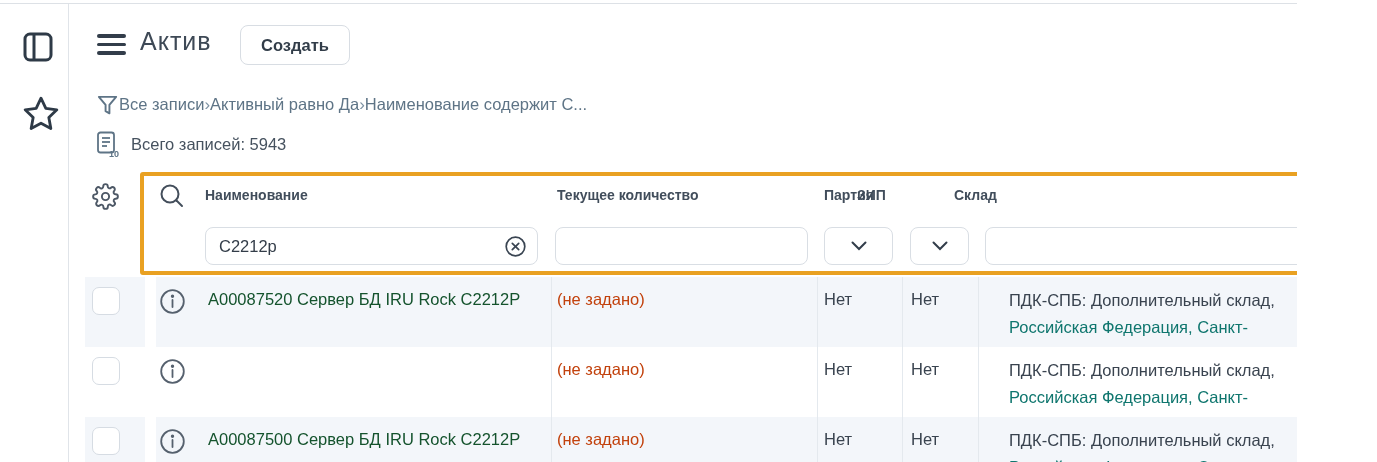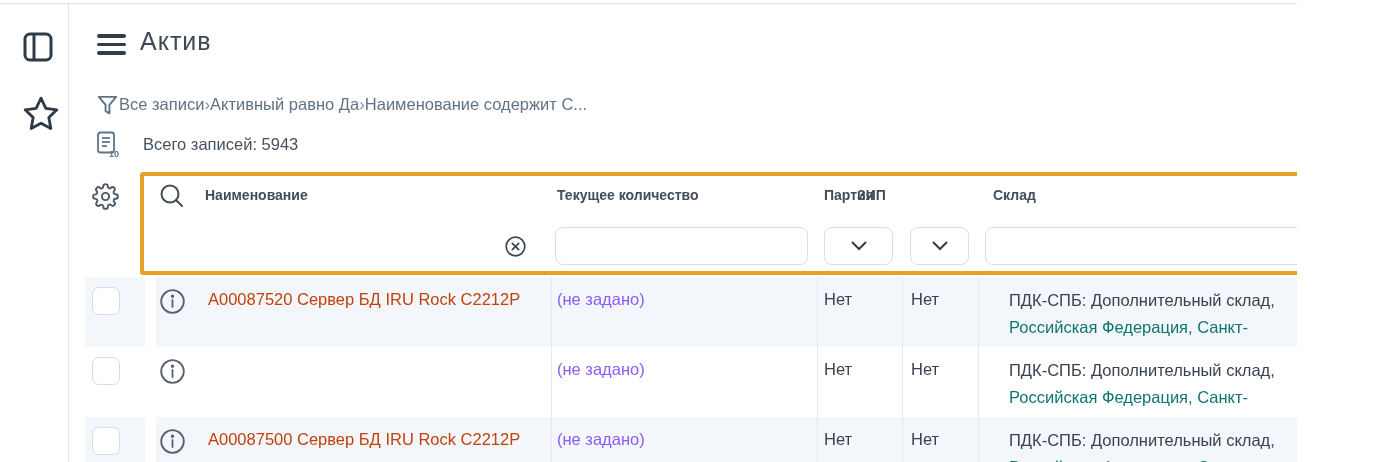--- a/index.html
+++ b/index.html
@@ -21,51 +21,51 @@
   #page-title{left:140px;top:27px;font-size:25px;color:#3E4956;letter-spacing:1px;}
   #create-btn{left:240px;top:25px;height:40px;padding:0 20px;background:#fff;
     border:1px solid #D8DDE3;border-radius:8px;font-family:inherit;
     font-size:16.5px;font-weight:700;color:#323D49;cursor:pointer;display:flex;align-items:center;}
   
   #breadcrumbs{left:96px;top:93px;display:flex;align-items:center;gap:0;
     font-size:16.5px;color:#5E7486;}
   #breadcrumbs .sep{color:#7E93A4;font-size:17px;}
   .crumb{cursor:pointer;white-space:nowrap;}
   
-  #records-row{left:96px;top:131px;display:flex;align-items:center;gap:24px;
+  #records-row{left:96px;top:131px;display:flex;align-items:center;gap:12px;
     font-size:16.5px;color:#46525F;}
   
   #gear-icon{left:92px;top:183px;color:#4D5866;cursor:pointer;}
   
   #filter-box{left:140px;top:172px;width:1218px;height:103px;box-sizing:border-box;
     border:4px solid #E9A122;border-radius:3px;background:#fff;}
   #search-icon{left:158px;top:182px;color:#434E5B;cursor:pointer;}
   .col-head{position:absolute;top:187px;font-size:14px;font-weight:700;color:#414D5B;white-space:nowrap;}
   #h-name{left:205px;} #h-qty{left:557px;} #h-batch{left:824px;}
-  #h-zip{left:857px;} #h-wh{left:993px;text-align:center;} #h-floor{left:1361px;}
+  #h-zip{left:857px;} #h-wh{left:954px;text-align:center;} #h-floor{left:1361px;}
   .f-input{position:absolute;top:227px;height:38px;box-sizing:border-box;background:#fff;
     border:1px solid #D9DEE4;border-radius:8px;font-family:inherit;font-size:16.5px;color:#333D49;}
   #f-name{left:205px;width:333px;padding:0 36px 0 13px;outline:none;}
   #f-qty{left:555px;width:253px;outline:none;}
   #f-wh{left:985px;width:358px;outline:none;}
   #f-floor{left:1369px;width:40px;outline:none;}
   .f-select{display:flex;align-items:center;justify-content:center;cursor:pointer;color:#323D4A;}
   #f-batch{left:824px;width:69px;}
   #f-zip{left:910px;width:59px;}
   #clear-icon{left:504px;top:235px;color:#3A4552;cursor:pointer;}
   
   .row{position:absolute;left:85px;width:1292px;height:70px;background:#fff;}
   .row.alt{background:#F3F6FA;}
   #row-0{top:277px;} #row-1{top:347px;} #row-2{top:417px;}
   .checkbox{position:absolute;left:7px;top:10px;width:28px;height:28px;box-sizing:border-box;
     background:#fff;border:1.5px solid #D6DCE3;border-radius:7px;cursor:pointer;}
   .info-icon{position:absolute;left:74px;top:11px;color:#56616E;cursor:pointer;}
   .cell{position:absolute;top:13px;font-size:16.5px;color:#39434F;white-space:nowrap;}
-  .link{left:123px;color:#c2410c;cursor:pointer;}
-  .qty{left:472px;color:#8b5cf6;}
+  .link{left:123px;color:#14532d;cursor:pointer;}
+  .qty{left:472px;color:#c2410c;}
   .batch{left:739px;} .zip{left:826px;}
   .wh{left:924px;top:10px;width:362px;line-height:27px;white-space:normal;}
   .wh .l2{color:#0f766e;}
   .badge{position:absolute;left:1275px;top:11px;background:#7D1FC5;color:#fff;
     font-style:italic;font-weight:700;font-size:16px;border-radius:5px;padding:3px 9px 4px;}
   
   .vsep{position:absolute;top:277px;height:185px;width:1px;background:#E4E9EE;}
   #sep-gap{position:absolute;left:145px;top:277px;width:11px;height:185px;background:#fff;}
   #sep-1{left:551px;} #sep-2{left:817px;} #sep-3{left:902px;} #sep-4{left:978px;} #sep-5{left:1352px;}
   svg{display:block;}
@@ -92,20 +92,21 @@
   </aside>
 
   <div class="abs" id="hamburger">
     <div class="bar"></div>
       <div class="bar"></div>
       <div class="bar"></div>
   </div>
 
   <div class="abs" id="page-title">Актив</div>
 
+  <button class="abs" id="create-btn">Создать</button>
 
   <div class="abs" id="breadcrumbs">
     <span style="color:#5E7486;">
       <svg width="23" height="23" viewBox="0 0 24 24" fill="none" stroke="currentColor" stroke-width="2" stroke-linejoin="round">
         <path d="M21 4H3l7 8.3V19l4 2.2v-8.9L21 4z"></path>
       </svg>
     </span>
     <span class="crumb">Все записи</span>
     <span class="sep">›</span>
     <span class="crumb">Активный равно Да</span>
@@ -142,20 +143,21 @@
     </svg>
   </span>
 
   <div class="col-head" id="h-name">Наименование</div>
   <div class="col-head" id="h-qty">Текущее количество</div>
   <div class="col-head" id="h-batch">Партия</div>
   <div class="col-head" id="h-zip">ЗИП</div>
   <div class="col-head" id="h-wh">Склад</div>
   <div class="col-head" id="h-floor">Эт</div>
 
+  <input class="f-input" id="f-name" value="C2212p" style="">
   <span class="abs" id="clear-icon">
     <svg width="23" height="23" viewBox="0 0 23 23" fill="none" stroke="currentColor" stroke-width="1.7" stroke-linecap="round">
       <circle cx="11.5" cy="11.5" r="9.3"></circle>
       <line x1="8.3" y1="8.3" x2="14.7" y2="14.7"></line>
       <line x1="14.7" y1="8.3" x2="8.3" y2="14.7"></line>
     </svg>
   </span>
   <input class="f-input" id="f-qty" style="">
   <div class="f-input f-select" id="f-batch">
     <svg width="16" height="10" viewBox="0 0 16 10" fill="none" stroke="currentColor" stroke-width="2" stroke-linecap="round">

